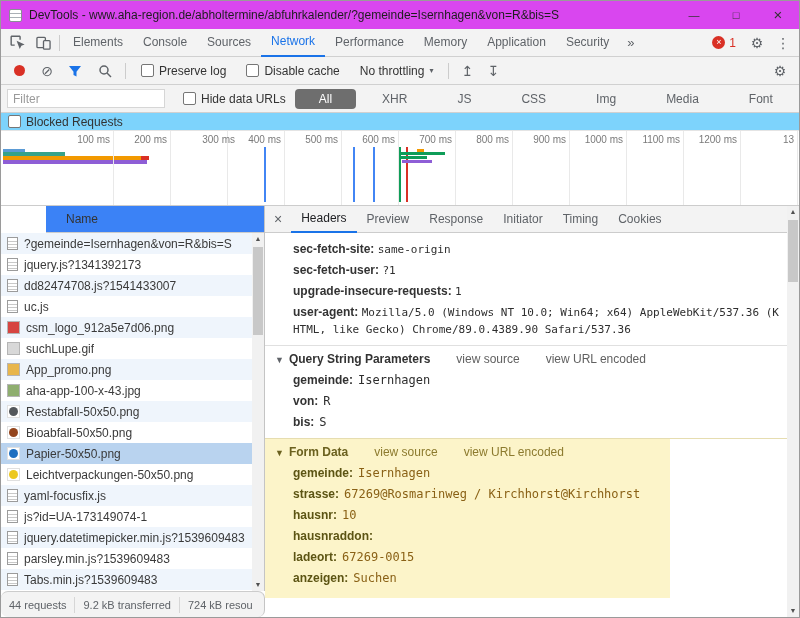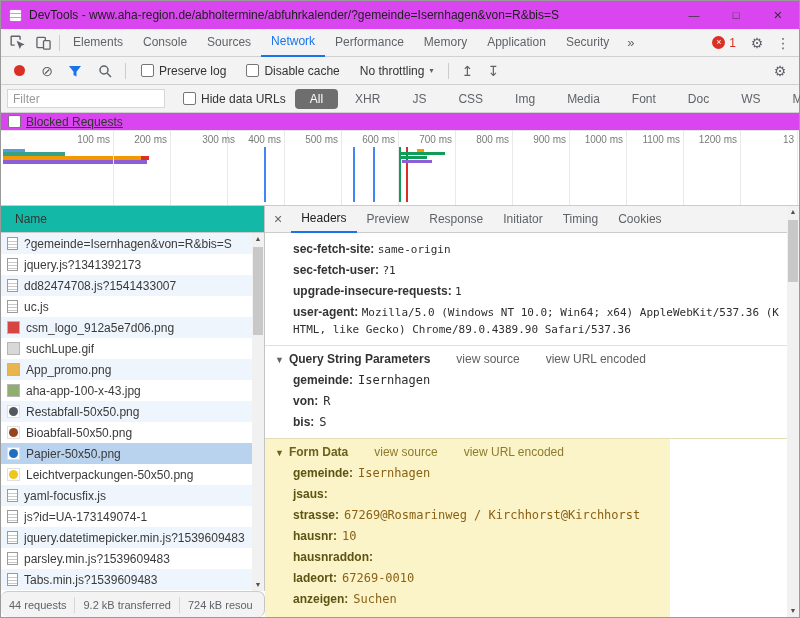--- a/index.html
+++ b/index.html
@@ -37,39 +37,39 @@
   .checkbox { width:13px; height:13px; border:1px solid #767676; border-radius:2px; background:#fff; margin-right:5px; flex:0 0 auto; }
   .throttle { display:flex; align-items:center; margin:0 8px; white-space:nowrap; }
   .caret { font-size:8px; color:#5f6368; margin-left:5px; }
   .spacer { flex:1; }
 
   
   .filter-bar { height:28px; background:#f3f3f3; border-bottom:1px solid #d0d0d0; display:flex; align-items:center; padding:0 6px; }
   .filter-input { width:158px; height:19px; border:1px solid #d6d6d6; background:#fff; font-family:"Liberation Sans",sans-serif; font-size:12px; padding:0 5px; color:#333; margin-right:10px; }
   .filter-input::placeholder { color:#9a9a9a; }
   .chips { display:flex; align-items:center; }
-  .chip { padding:3px 15px; margin:0 1px; color:#5f6368; border-radius:4px; white-space:nowrap; }
+  .chip { padding:3px 24px; margin:0 1px; color:#5f6368; border-radius:4px; white-space:nowrap; }
   .chip.active { background:#6e6e6e; color:#fff; }
 
   
-  .blocked-bar { height:18px; background:#d946ef; border-bottom:1px solid #e4e4e4; display:flex; align-items:center; padding:0 7px;text-decoration:underline; }
+  .blocked-bar { height:18px; background:#7dd3fc; border-bottom:1px solid #e4e4e4; display:flex; align-items:center; padding:0 7px; }
 
   
   .overview { position:relative; height:75px; background:#fff; border-bottom:1px solid #ccc; overflow:hidden; }
   .tick-line { position:absolute; top:0; bottom:0; width:1px; background:#e9e9e9; }
   .tick-label { position:absolute; top:3px; width:46px; text-align:right; font-size:10px; color:#7a7a7a; white-space:nowrap; }
   .ov-bar { position:absolute; }
   .ov-line { position:absolute; top:16px; bottom:3px; width:2px; }
 
   
   .main { position:relative; height:411px; }
 
   
   .request-panel { position:absolute; left:0; top:0; width:264px; height:385px; border-right:1px solid #c4c4c4; background:#fff; }
-  .list-header { height:27px; background:#14b8a6; border-bottom:1px solid #ccc; line-height:26px; padding-left:14px; color:#333; }
+  .list-header { height:27px; background:#3b82f6; border-bottom:1px solid #ccc; line-height:26px; padding-left:20px; color:#333;margin-left:45px; }
   .rows { position:absolute; top:27px; left:0; right:12px; bottom:0; overflow:hidden; }
   .rrow { height:21px; display:flex; align-items:center; padding-left:6px; gap:6px; white-space:nowrap; overflow:hidden; }
   .rrow:nth-child(odd) { background:#eff5fc; }
   .rrow.selected { background:#b9d3ef; }
   .rname { color:#3a3a3a; overflow:hidden; text-overflow:ellipsis; }
   .ricon { width:13px; height:13px; flex:0 0 auto; position:relative; }
   .ricon.doc, .ricon.script { width:11px; height:13px; border:1px solid #9b9b9b; background:
      linear-gradient(#fff 0 3px,#c9c9c9 3px 4px,#fff 4px 6px,#c9c9c9 6px 7px,#fff 7px 9px,#c9c9c9 9px 10px,#fff 10px); }
   .ricon.img { border:1px solid #b5b5b5; }
   .ricon.img-circle { background:#fff; border:1px solid #e0e0e0; }
@@ -414,25 +414,24 @@
 
         <div class="section form-section">
           <div class="form-bg">
             <div class="section-head">
               <span><span class="tri">▼</span><span class="section-title">Form Data</span></span>
               <span class="view-link">view source</span>
               <span class="view-link">view URL encoded</span>
             </div>
             <div>
                 <div class="param-row"><span class="param-name form-n">gemeinde:</span><span class="param-value form-v">Isernhagen</span></div>
-                <div class="param-row"><span class="param-name form-n">jsaus:</span></div>
                 <div class="param-row"><span class="param-name form-n">strasse:</span><span class="param-value form-v">67269@Rosmarinweg / Kirchhorst@Kirchhorst</span></div>
                 <div class="param-row"><span class="param-name form-n">hausnr:</span><span class="param-value form-v">10</span></div>
                 <div class="param-row"><span class="param-name form-n">hausnraddon:</span></div>
-                <div class="param-row"><span class="param-name form-n">ladeort:</span><span class="param-value form-v">67269-0010</span></div>
+                <div class="param-row"><span class="param-name form-n">ladeort:</span><span class="param-value form-v">67269-0015</span></div>
                 <div class="param-row"><span class="param-name form-n">anzeigen:</span><span class="param-value form-v">Suchen</span></div>
               </div>
           </div>
         </div>
       </div>
       <div class="v-scroll details-scroll" style="top:27px;">
         <div class="scroll-arrow up">▲</div>
         <div class="scroll-thumb" style="top:14px;height:62px;"></div>
         <div class="scroll-arrow down">▼</div>
       </div>

